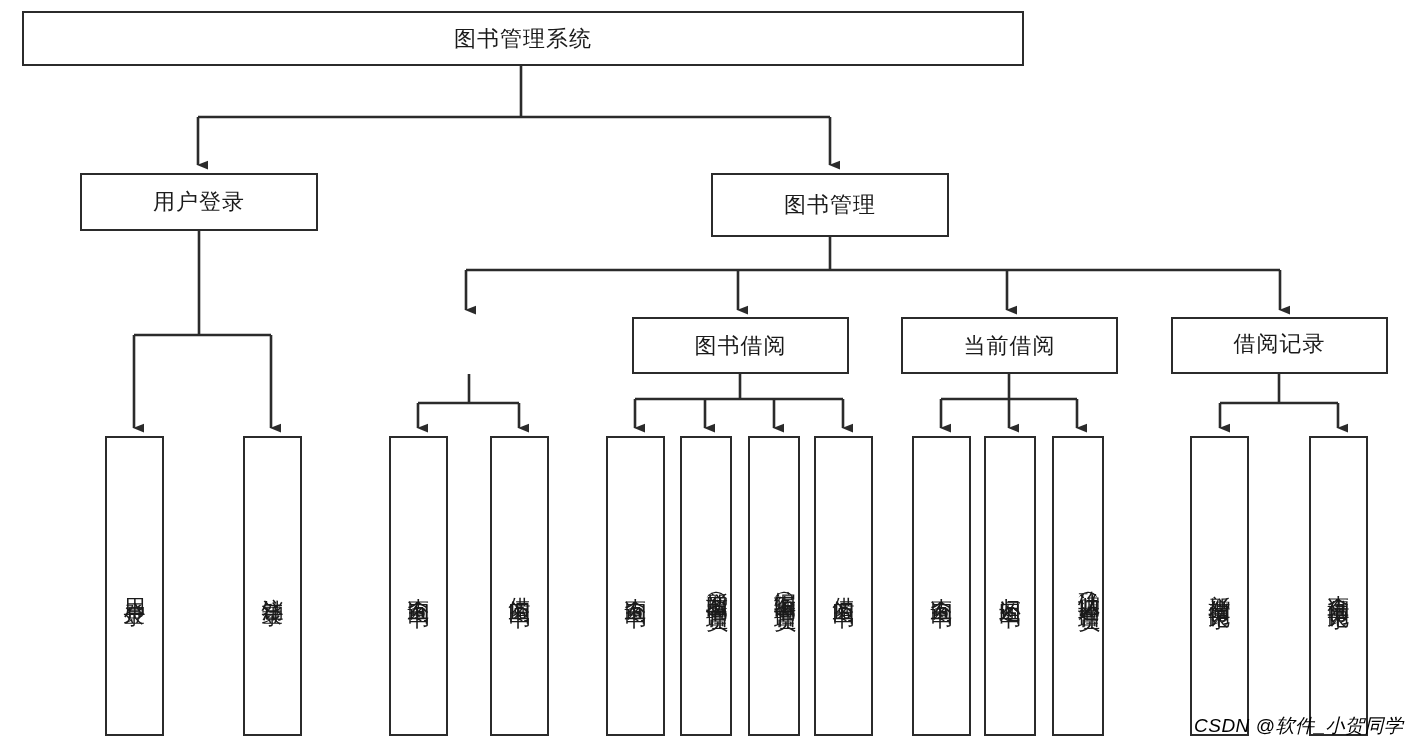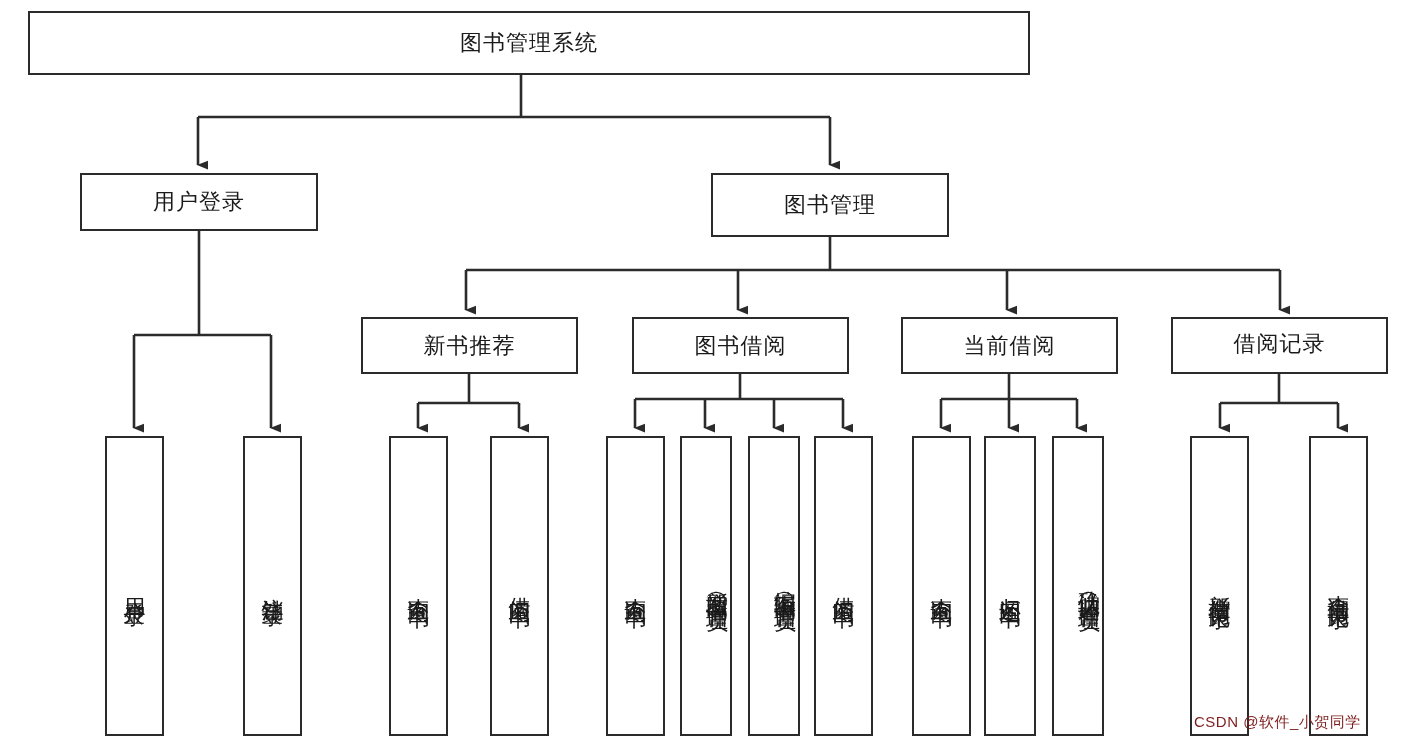--- a/index.html
+++ b/index.html
@@ -54,25 +54,26 @@
   }
   .node.vert.tall {
     align-items: flex-start;
   }
   .node-label {
     display: block;
     white-space: pre-line;
   }
   .watermark {
     position: absolute;
-    font-size: 15px;
-    color: #7f1d1d;
+    font-size: 19px;
+    color: #000000;
     letter-spacing: 0.5px;
     white-space: nowrap;
     user-select: none;
+    font-style: italic;
   }
 </style>
 </head>
 <body>
 
 <div id="canvas">
 
   <svg id="edges" viewBox="0 0 1405 747" xmlns="http://www.w3.org/2000/svg">
     <defs>
       <marker id="arrowhead" markerWidth="10" markerHeight="11" refX="4.6" refY="10" orient="auto" markerUnits="userSpaceOnUse">
@@ -119,34 +120,31 @@
       <path d="M1009,399 L1009,428" marker-end="url(#arrowhead)"></path>
       <path d="M1077,399 L1077,428" marker-end="url(#arrowhead)"></path>
 
       <path d="M1279,374 L1279,403"></path>
       <path d="M1220,403 L1338,403"></path>
       <path d="M1220,403 L1220,428" marker-end="url(#arrowhead)"></path>
       <path d="M1338,403 L1338,428" marker-end="url(#arrowhead)"></path>
     </g>
   </svg>
 
-  <div class="node horiz" style="left:28px; top:11px; width:1002px; height:64px;">
+  <div class="node horiz" style="left:22px; top:11px; width:1002px; height:55px;">
     <span class="node-label">图书管理系统</span>
   </div>
 
   <div class="node horiz" style="left:80px; top:173px; width:238px; height:58px;">
     <span class="node-label">用户登录</span>
   </div>
   <div class="node horiz" style="left:711px; top:173px; width:238px; height:64px;">
     <span class="node-label">图书管理</span>
   </div>
 
-  <div class="node horiz" style="left:361px; top:317px; width:217px; height:57px;">
-    <span class="node-label">新书推荐</span>
-  </div>
   <div class="node horiz" style="left:632px; top:317px; width:217px; height:57px;">
     <span class="node-label">图书借阅</span>
   </div>
   <div class="node horiz" style="left:901px; top:317px; width:217px; height:57px;">
     <span class="node-label">当前借阅</span>
   </div>
   <div class="node horiz" style="left:1171px; top:317px; width:217px; height:57px;font-family:Liberation Mono, monospace;">
     <span class="node-label">借阅记录</span>
   </div>
 

